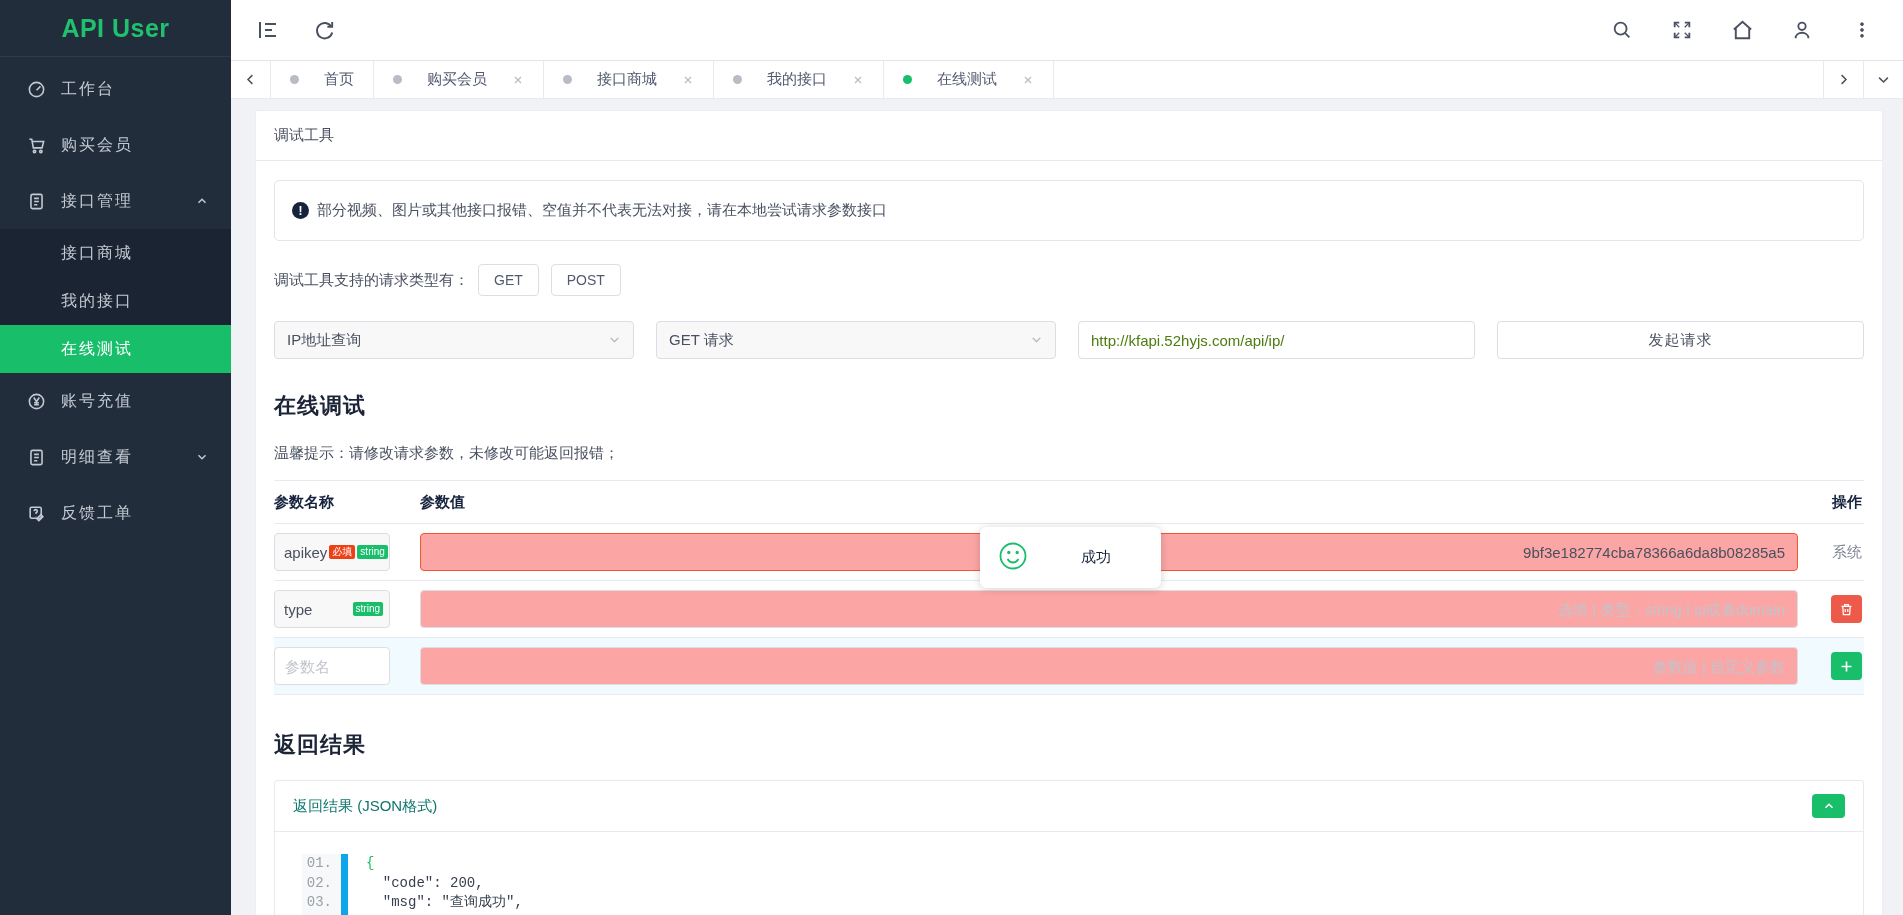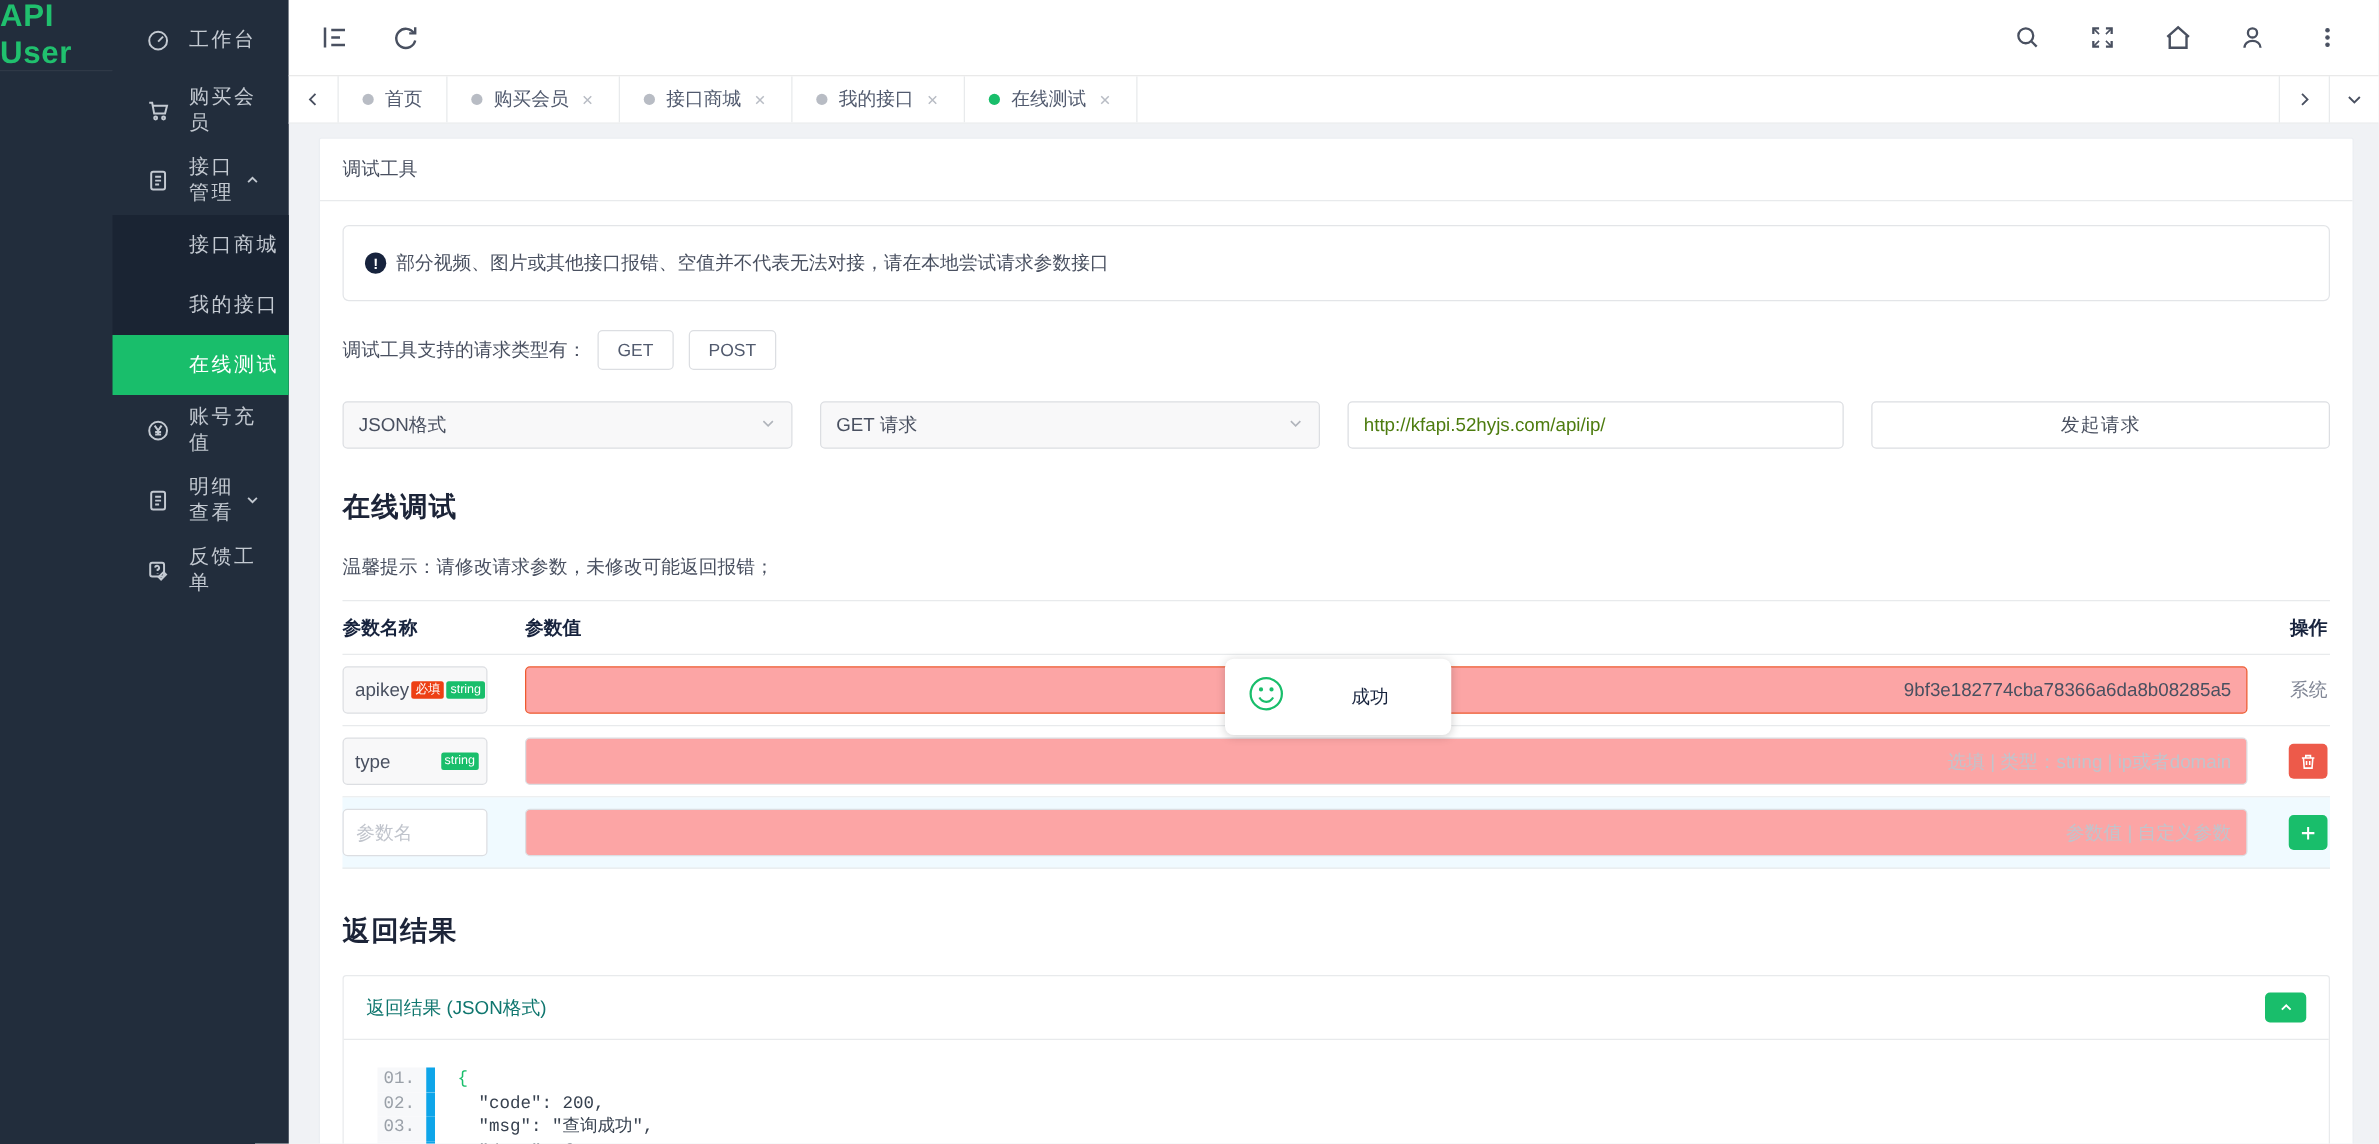--- a/index.html
+++ b/index.html
@@ -1,20 +1,20 @@
 <!DOCTYPE html>
 <html><head>
 <meta charset="utf-8">
 <style>
   * { margin:0; padding:0; box-sizing:border-box; }
   html,body { width:1903px; height:915px; overflow:hidden; font-family:"Liberation Sans","DejaVu Sans",sans-serif; background:#f0f2f5; color:#515a6e; }
   .app { display:flex; width:1903px; height:915px; }
 
   
-  .sidebar { width:231px; background:#222d3c; flex-shrink:0; display:flex; flex-direction:row; }
+  .sidebar { width:231px; background:#222d3c; flex-shrink:0; display:flex; flex-direction:column; }
   .logo { height:57px; display:flex; align-items:center; justify-content:center; border-bottom:1px solid rgba(255,255,255,0.06); }
   .logo span { color:#20c06e; font-size:25px; font-weight:bold; letter-spacing:0.5px; }
   .nav { padding-top:4px; }
   .nav-item { height:56px; display:flex; align-items:center; padding:0 22px 0 27px; color:#c3c9d1; font-size:16px; cursor:pointer; }
   .nav-item .nicon { width:19px; height:19px; margin-right:15px; flex-shrink:0; display:flex; align-items:center; justify-content:center; }
   .nav-item .nicon svg { stroke:#c3c9d1; }
   .nav-item .nlabel { flex:1; letter-spacing:2px; }
   .nav-item .chev { width:14px; height:14px; }
   .submenu { background:#1a2433; }
   .sub-item { height:48px; display:flex; align-items:center; padding-left:61px; color:#c3c9d1; font-size:16px; letter-spacing:2px; cursor:pointer; }
@@ -30,21 +30,21 @@
   .tool-icon svg { stroke:#495060; }
   .topbar-right { display:flex; align-items:center; gap:34px; }
 
   
   .tabbar { height:39px; background:#ffffff; border-top:1px solid #f0f0f0; border-bottom:1px solid #e8eaec; display:flex; align-items:stretch; position:relative; z-index:2; }
   .tab-nav { width:40px; display:flex; align-items:center; justify-content:center; cursor:pointer; flex-shrink:0; }
   .tab-nav svg { stroke:#495060; }
   .tab-nav.left { border-right:1px solid #e8eaec; }
   .tab-nav.rb { border-left:1px solid #e8eaec; }
   .tabs { display:flex; flex:1; overflow:hidden; }
-  .tab { display:flex; align-items:center; gap:9px; padding:0 19px; border-right:1px solid #e8eaec; font-size:15px; color:#515a6e; cursor:pointer; white-space:nowrap; }
+  .tab { display:flex; align-items:center; gap:25px; padding:0 19px; border-right:1px solid #e8eaec; font-size:15px; color:#515a6e; cursor:pointer; white-space:nowrap; }
   .tab .dot { width:9px; height:9px; border-radius:50%; background:#b8bcc4; flex-shrink:0; }
   .tab.active .dot { background:#19be6b; }
   .tab .close { width:12px; height:12px; display:flex; align-items:center; justify-content:center; }
   .tab .close svg { stroke:#b8bcc4; }
 
   
   .content { flex:1; overflow:hidden; padding:11px 20px 0 24px; }
   .card { background:#ffffff; border:1px solid #ebeef2; border-radius:2px; min-height:820px; }
   .card-header { padding:15px 18px; font-size:15px; color:#495060; border-bottom:1px solid #e8eaec; }
   .card-body { padding:19px 18px; }
@@ -322,21 +322,21 @@
           </div>
 
           <div class="req-row">
             <span>调试工具支持的请求类型有：</span>
             <button class="type-btn">GET</button>
             <button class="type-btn">POST</button>
           </div>
 
           <div class="ctrl-row">
             <div class="sel sel1">
-              <span>JSON格式</span>
+              <span>IP地址查询</span>
               <span class="caret"><svg width="13" height="13" viewBox="0 0 24 24" fill="none" stroke-width="2.4">
                     <path d="M5 9 L12 16 L19 9"></path>
                   </svg></span>
             </div>
             <div class="sel sel2">
               <span>GET 请求</span>
               <span class="caret"><svg width="13" height="13" viewBox="0 0 24 24" fill="none" stroke-width="2.4">
                     <path d="M5 9 L12 16 L19 9"></path>
                   </svg></span>
             </div>

